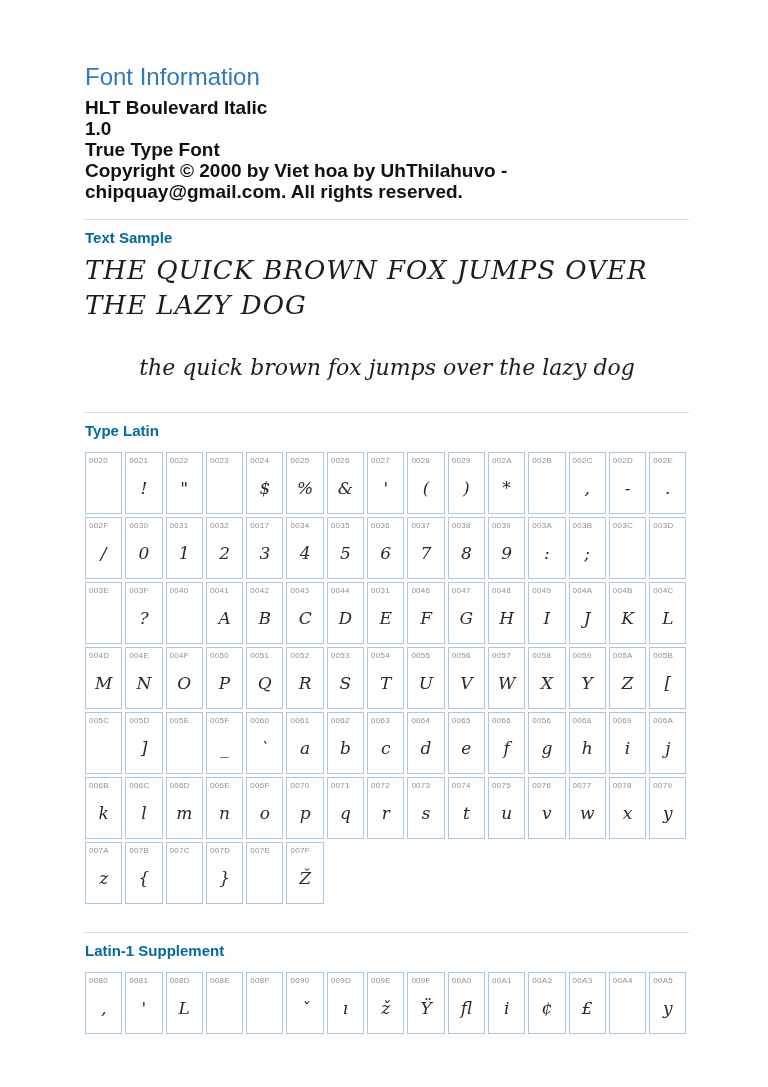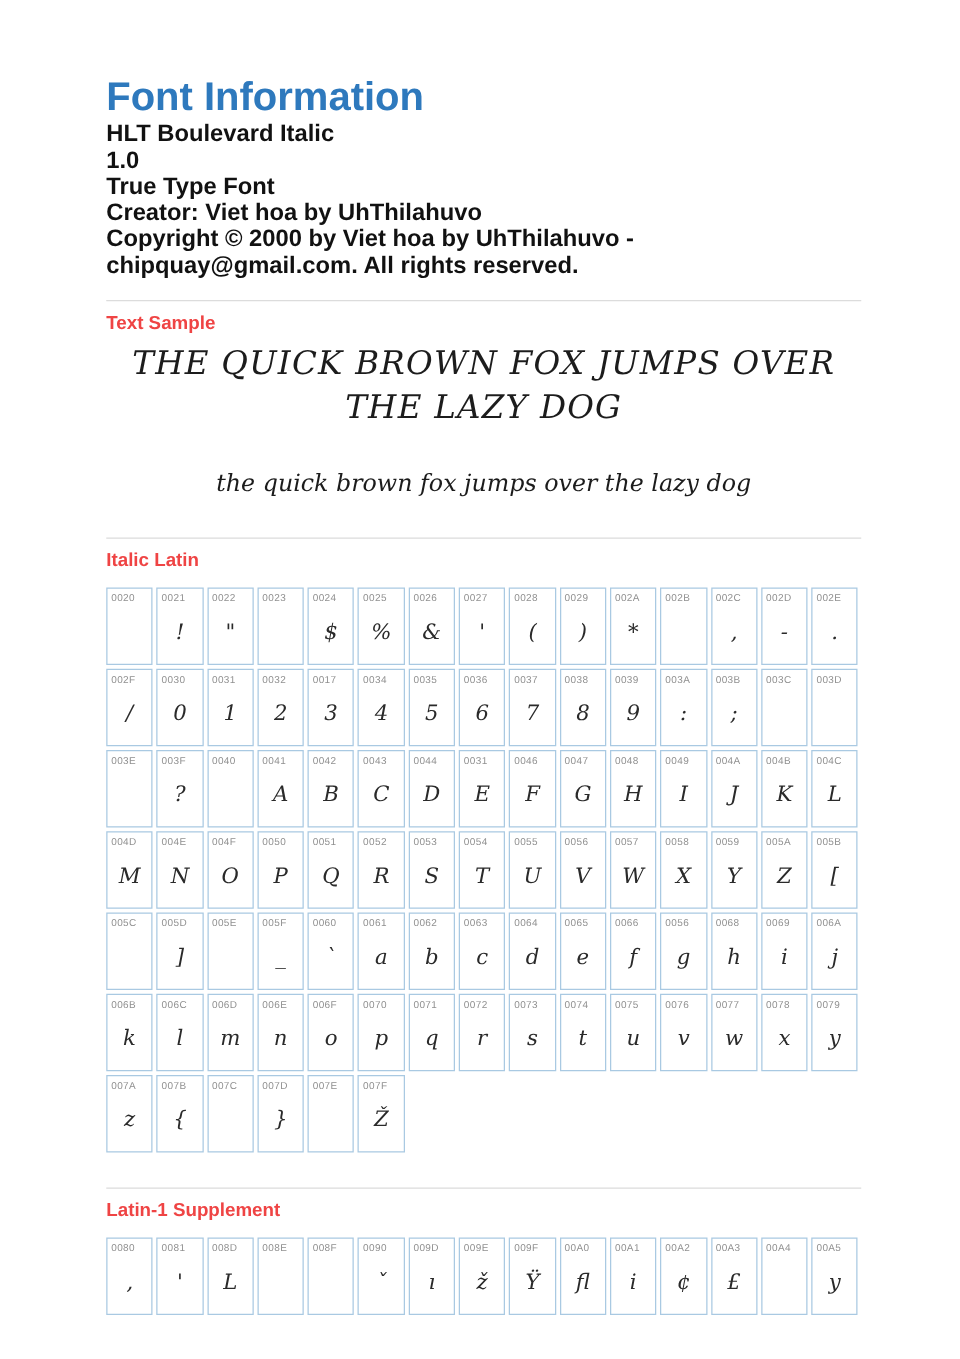--- a/index.html
+++ b/index.html
@@ -10,60 +10,59 @@
     overflow: hidden;
   }
   .page {
     width: 768px; height: 1087px;
     padding: 62px 80px 0 85px;
   }
   .content { width: 604px; }
 
   h1.page-title {
     color: #2e79bd;
-    font-size: 32px;
-    font-weight: bold;
+    font-size: 24px;
+    font-weight: normal;
     line-height: 30px;
     margin-bottom: 5px;
   }
   .meta-line {
     font-size: 19px;
     font-weight: bold;
     color: #111111;
     line-height: 21px;
   }
 
   .divider {
     border: none;
     border-top: 1px solid #dcdcdc;
     margin: 17px 0 0 0;
   }
 
   .section-heading {
-    color: #ef4444;
+    color: #0369a1;
     font-size: 15px;
     font-weight: bold;
     line-height: 18px;
     margin-top: 9px;
   }
 
   .sample-upper {
     font-family: "DejaVu Serif", serif;
     font-style: italic;
     font-size: 26px;
     line-height: 35px;
     color: #1c1c1c;
-    text-align: center;
     margin-top: 6px;
     letter-spacing: 1px;
   }
   .sample-lower {
     font-family: "DejaVu Serif", serif;
     font-style: italic;
-    font-size: 19px;
+    font-size: 22px;
     color: #1c1c1c;
     text-align: center;
     margin-top: 32px;
     margin-bottom: 32px;
   }
 
   .char-table {
     margin-top: 12px;
     display: flex;
     flex-direction: column;
@@ -105,38 +104,37 @@
 
 <div class="page">
   <div class="content">
 
     <h1 class="page-title">Font Information</h1>
 
     <div>
       <div class="meta-line">HLT Boulevard Italic</div>
       <div class="meta-line">1.0</div>
       <div class="meta-line">True Type Font</div>
-      <div class="meta-line">Creator: Viet hoa by UhThilahuvo</div>
       <div class="meta-line">Copyright © 2000 by Viet hoa by UhThilahuvo - chipquay@gmail.com. All rights reserved.</div>
     </div>
 
     <hr class="divider">
 
     <h2 class="section-heading">Text Sample</h2>
 
     <div class="sample-upper">
       <div>THE QUICK BROWN FOX JUMPS OVER</div>
       <div>THE LAZY DOG</div>
     </div>
 
     <div class="sample-lower">the quick brown fox jumps over the lazy dog</div>
 
     <hr class="divider">
 
-    <h2 class="section-heading">Italic Latin</h2>
+    <h2 class="section-heading">Type Latin</h2>
 
     <div class="char-table" id="basic-latin-table">
         <div class="char-row">
           <div class="char-cell">
             <div class="char-code">0020</div>
             <div class="char-glyph"></div>
           </div>
           <div class="char-cell">
             <div class="char-code">0021</div>
             <div class="char-glyph">!</div>

